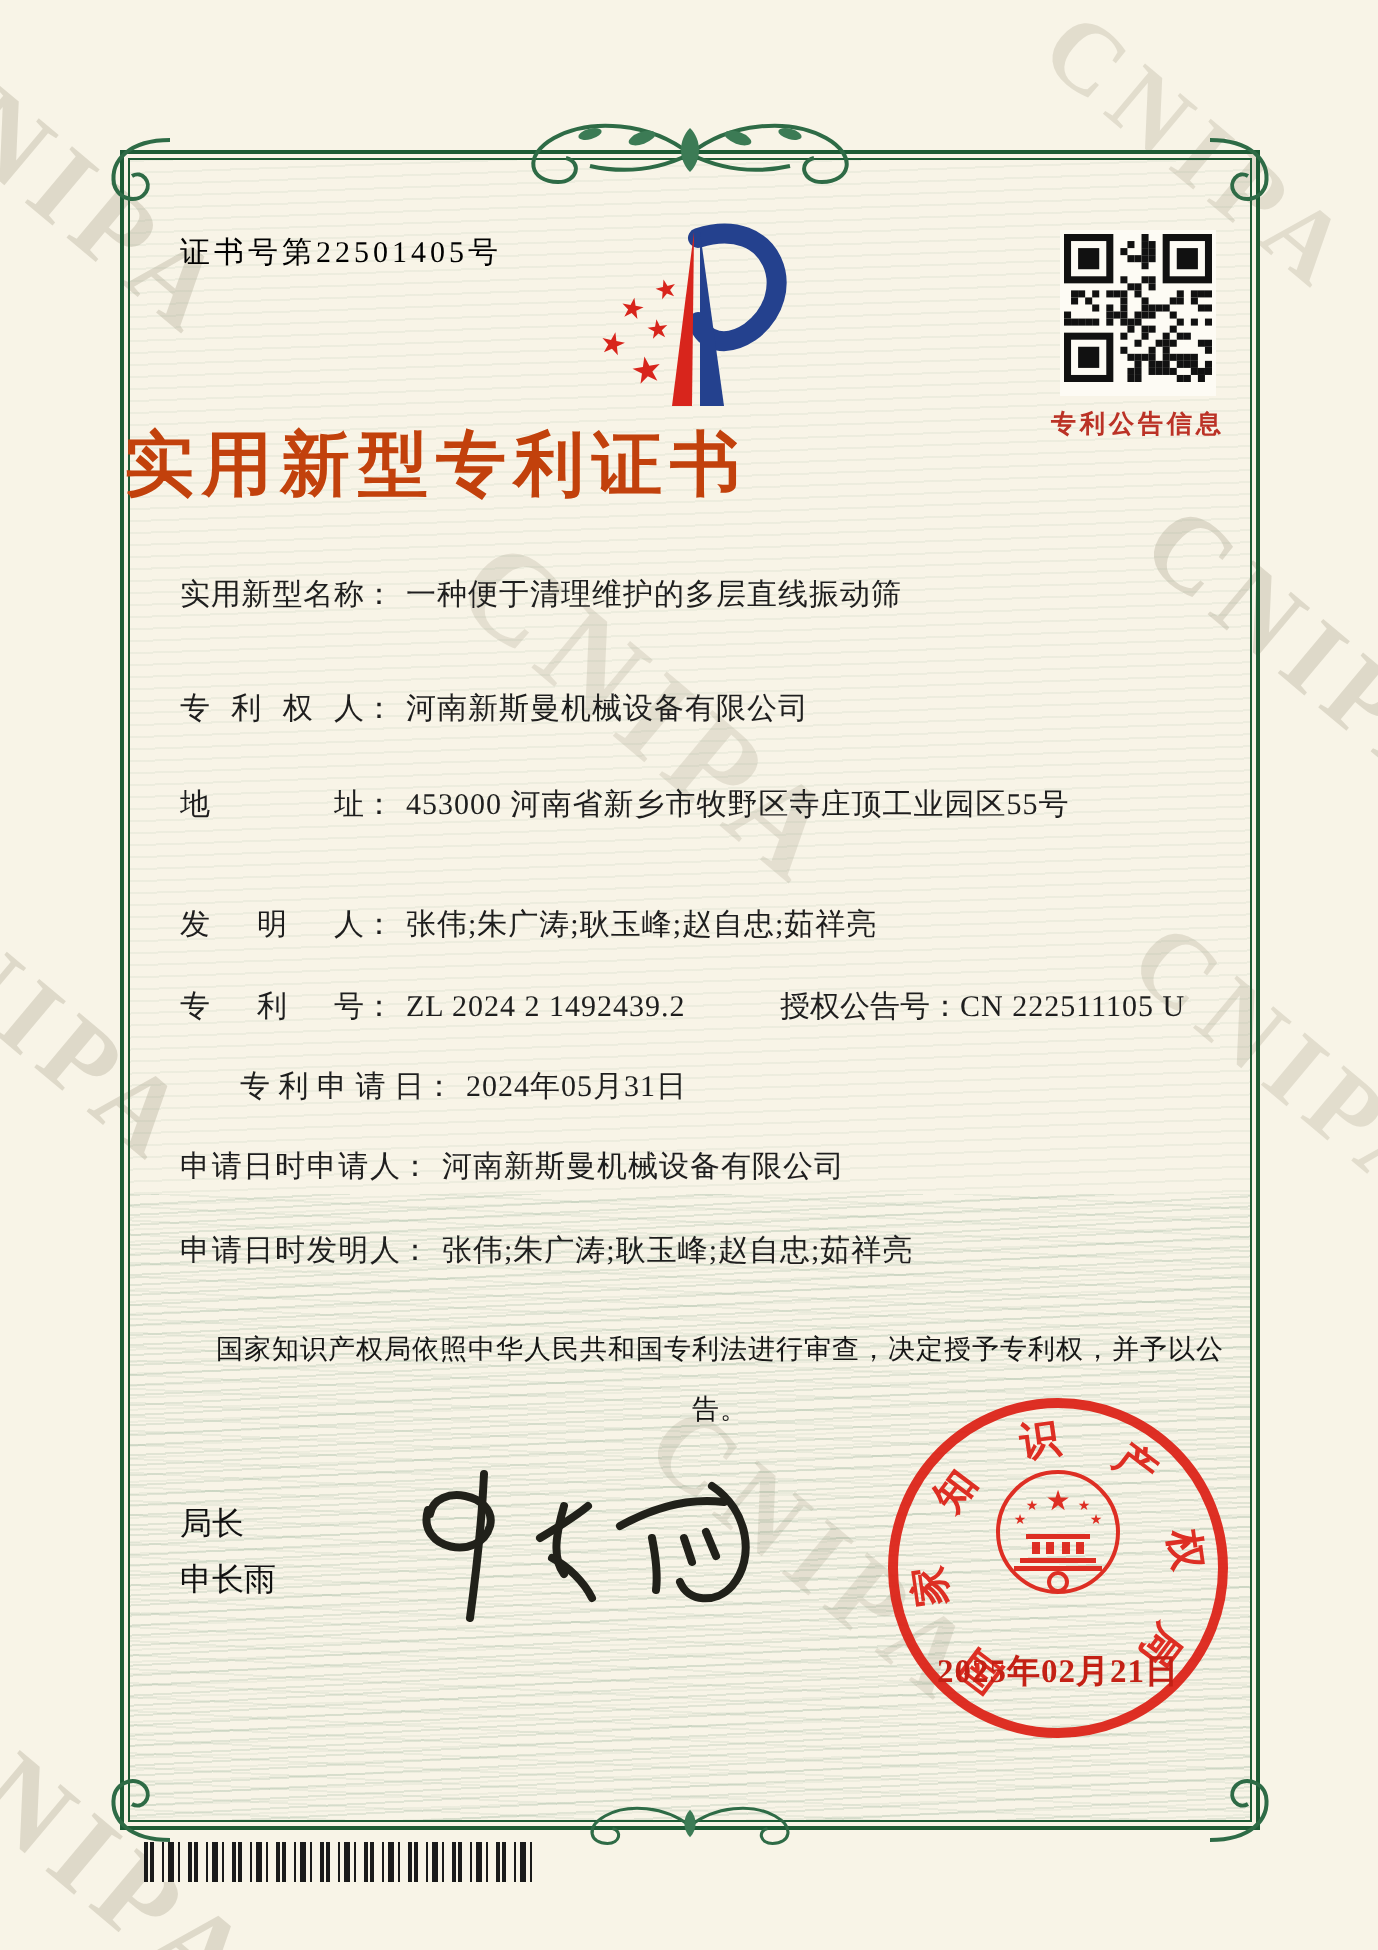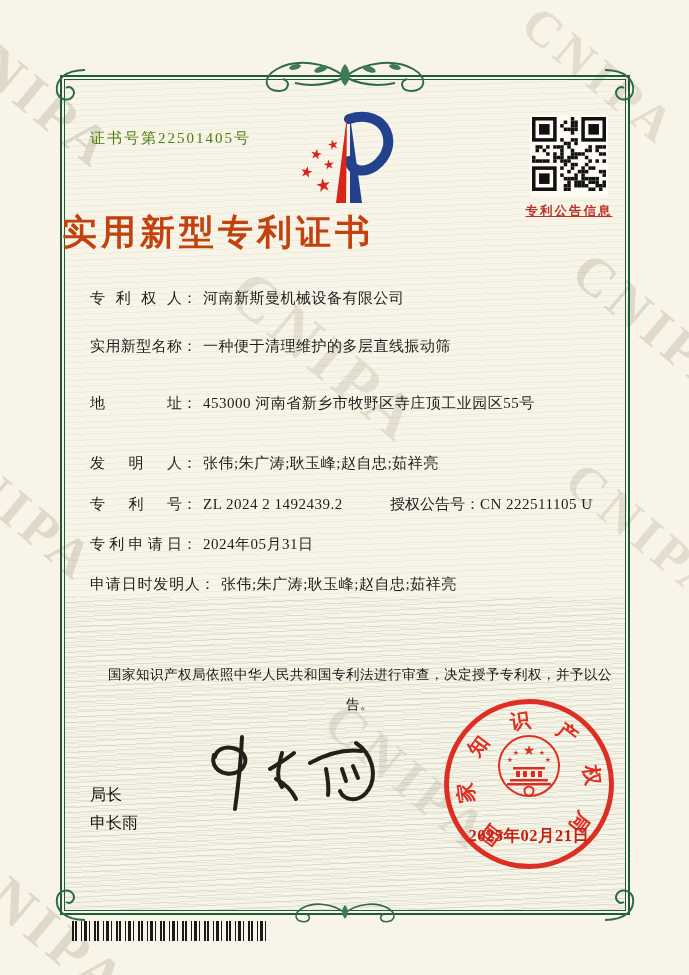--- a/index.html
+++ b/index.html
@@ -44,48 +44,48 @@
 
   .flourish-top { position:absolute; left:50%; top:-22px; transform:translateX(-50%); z-index:3; }
   .flourish-bottom { position:absolute; left:50%; bottom:-14px; transform:translateX(-50%); z-index:3; }
   .corner { position:absolute; z-index:3; }
   .corner.tl{left:-11px;top:-11px;}
   .corner.tr{right:-11px;top:-11px;transform:scaleX(-1);}
   .corner.bl{left:-11px;bottom:-11px;transform:scaleY(-1);}
   .corner.br{right:-11px;bottom:-11px;transform:scale(-1,-1);}
 
   
-  .cert-no { position:absolute; left:28px; top:52px; z-index:4;
-    font-size:15px; letter-spacing:2px; color:#4d7c0f; }
+  .cert-no { position:absolute; left:28px; top:40px; z-index:4;
+    font-size:15px; letter-spacing:2px; color:#000000; }
   .logo { position:absolute; left:225px; top:34px; width:120px; height:96px; z-index:4; }
   .qr-wrap { position:absolute; left:452px; top:38px; width:110px; z-index:4; text-align:center; }
   .qr-box { display:inline-block; background:#fdfbf4; padding:2px; }
-  .qr-label { margin-top:6px; font-size:12.5px; letter-spacing:2px; color:#bb3226; font-weight:bold;text-decoration:underline; }
+  .qr-label { margin-top:6px; font-size:12.5px; letter-spacing:2px; color:#bb3226; font-weight:bold; }
   .title { position:absolute; left:0; right:0; top:132px; z-index:4; text-align:left;
     font-size:35px; font-weight:bold; letter-spacing:4px; color:#c2410c; }
 
   
   .fields { position:absolute; left:28px; right:18px; top:210px; z-index:4;
     font-size:15px; color:#1e1e1e; }
   .frow { line-height:22px; white-space:nowrap; }
   .mb1{margin-bottom:35px;} .mb2{margin-bottom:26px;} .mb3{margin-bottom:38px;}
-  .mb4{margin-bottom:19px;} .mb5{margin-bottom:18px;} .mb6{margin-bottom:18px;} .mb7{margin-bottom:20px;}
+  .mb4{margin-bottom:19px;} .mb5{margin-bottom:18px;} .mb6{margin-bottom:18px;margin-left:30px;} .mb7{margin-bottom:20px;}
   .flabel { display:inline-block; width:92px; text-align:justify; text-align-last:justify; vertical-align:top; }
   .flabel.w7 { width:110px; }
   .colon { display:inline-block; margin-right:6px; }
   .fval { letter-spacing:.5px; }
   .frow.two { display:flex; }
   .fcol1 { width:300px; }
 
   
   .statement { position:absolute; left:5px; right:5px; top:583px; z-index:4;
     font-size:13.5px; color:#151515; text-align:center; line-height:30px; letter-spacing:.5px;margin-left:30px; }
 
   
-  .officer { position:absolute; left:28px; top:704px; z-index:4;
+  .officer { position:absolute; left:28px; top:672px; z-index:4;
     font-family:"Liberation Sans","DejaVu Sans",sans-serif;
     font-size:16px; color:#111; line-height:28px; }
   .signature { position:absolute; left:128px; top:652px; z-index:4; }
   .seal { position:absolute; left:382px; top:622px; width:170px; height:170px; z-index:5; opacity:.94; }
   .seal-ring { position:absolute; inset:0; border:5px solid #dd2318; border-radius:50%; }
   .seal-chars { position:absolute; inset:0; transform:rotate(-8deg); }
   .seal-char { position:absolute; left:50%; top:50%; width:22px; height:22px; margin:-11px 0 0 -11px;
     font-size:20px; font-weight:bold; color:#dd2318; text-align:center; line-height:22px; }
   .sc0{transform:rotate(-135deg) translateY(-64px);}
   .sc1{transform:rotate(-90deg)  translateY(-64px);}
@@ -307,44 +307,47 @@
             <rect x="3" y="45" width="15" height="15" fill="#fdfbf4"></rect>
             <rect x="6" y="48" width="9" height="9" fill="#111"></rect>
           </svg>
       </div>
       <div class="qr-label">专利公告信息</div>
     </div>
 
     <div class="title">实用新型专利证书</div>
 
     <div class="fields">
+      <div class="frow mb1">
+        <span class="flabel">实用新型名称</span><span class="colon">：</span><span class="fval">一种便于清理维护的多层直线振动筛</span>
+      </div>
       <div class="frow mb2">
         <span class="flabel">专利权人</span><span class="colon">：</span><span class="fval">河南新斯曼机械设备有限公司</span>
-      </div>
-      <div class="frow mb1">
-        <span class="flabel">实用新型名称</span><span class="colon">：</span><span class="fval">一种便于清理维护的多层直线振动筛</span>
       </div>
       <div class="frow mb3">
         <span class="flabel">地址</span><span class="colon">：</span><span class="fval">453000 河南省新乡市牧野区寺庄顶工业园区55号</span>
       </div>
       <div class="frow mb4">
         <span class="flabel">发明人</span><span class="colon">：</span><span class="fval">张伟;朱广涛;耿玉峰;赵自忠;茹祥亮</span>
       </div>
       <div class="frow two mb5">
         <div class="fcol1">
           <span class="flabel">专利号</span><span class="colon">：</span><span class="fval">ZL 2024 2 1492439.2</span>
         </div>
         <div class="fcol2">
           <span>授权公告号：</span><span class="fval">CN 222511105 U</span>
         </div>
       </div>
       <div class="frow two mb6">
         <div class="fcol1">
           <span class="flabel">专利申请日</span><span class="colon">：</span><span class="fval">2024年05月31日</span>
         </div>
+      </div>
+      <div class="frow mb7">
+        <span class="flabel w7">申请日时申请人</span><span class="colon">：</span><span class="fval">河南新斯曼机械设备有限公司</span>
       </div>
       <div class="frow">
         <span class="flabel w7">申请日时发明人</span><span class="colon">：</span><span class="fval">张伟;朱广涛;耿玉峰;赵自忠;茹祥亮</span>
       </div>
     </div>
 
     <div class="statement">
       <div>国家知识产权局依照中华人民共和国专利法进行审查，决定授予专利权，并予以公告。</div>
     </div>
 

